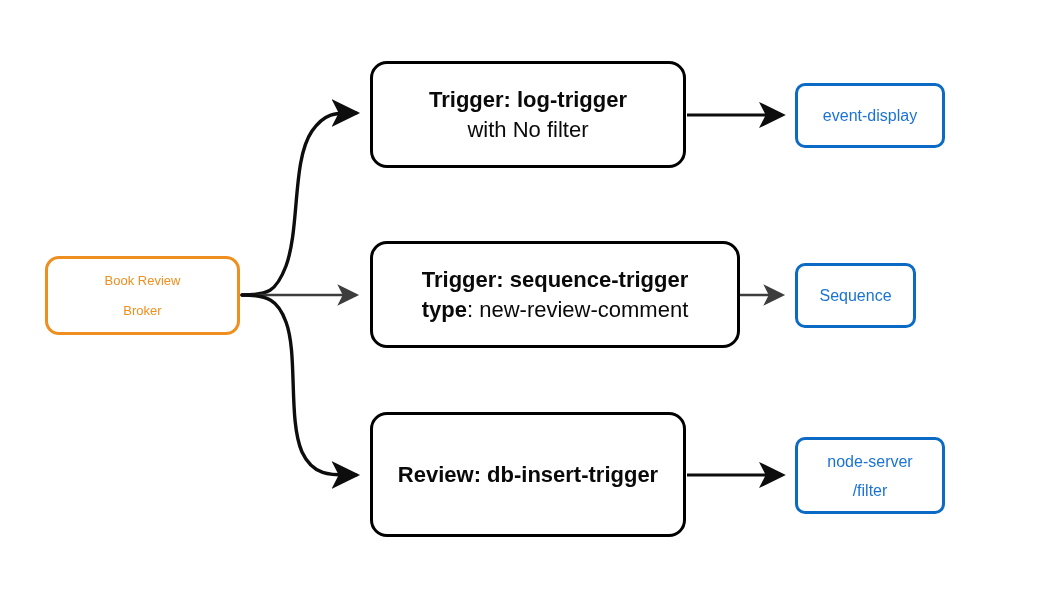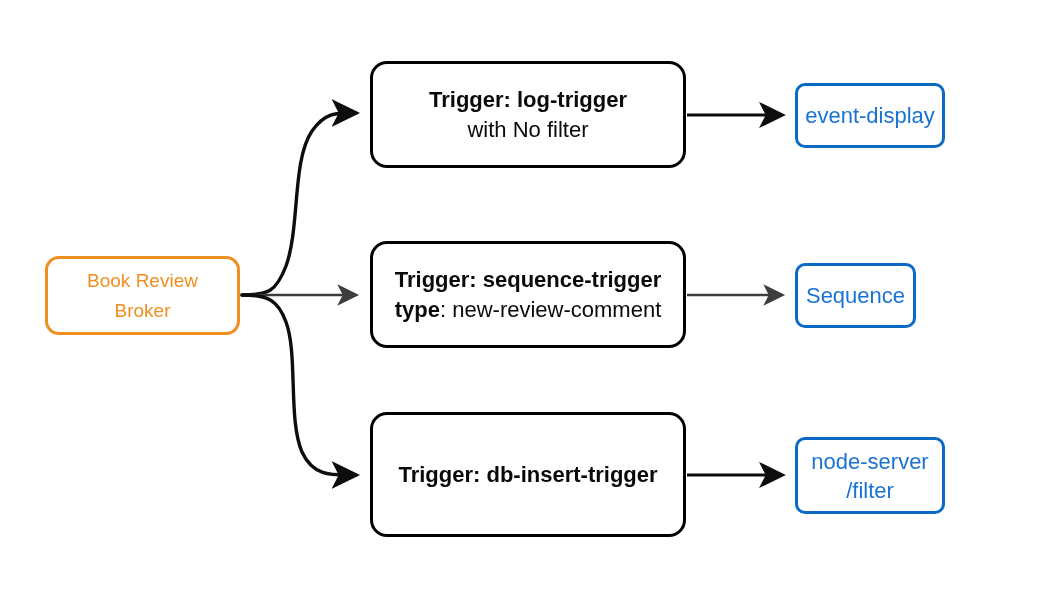--- a/index.html
+++ b/index.html
@@ -33,36 +33,36 @@
     flex-direction: column;
     align-items: center;
     justify-content: center;
     text-align: center;
     z-index: 2;
   }
   .node-broker {
     border: 3px solid #ef8f20;
     border-radius: 14px;
     color: #ef8f20;
-    font-size: 19px;
+    font-size: 13px;
     line-height: 30px;
     font-weight: 400;
   }
   .node-trigger {
     border: 3px solid #000000;
     border-radius: 17px;
     color: #0a0a0a;
     font-size: 22px;
     line-height: 30px;
   }
   .node-service {
     border: 3px solid #0b6bc4;
     border-radius: 10px;
     color: #1a73d4;
-    font-size: 22px;
+    font-size: 16px;
     line-height: 29px;
     font-weight: 400;
   }
   .line-b {
     font-weight: bold;
   }
   .line-r {
     font-weight: 400;
   }
   .tl {
@@ -100,27 +100,27 @@
   <div class="node node-broker" style="left:45px; top:256px; width:195px; height:79px;">
     <span class="tl">Book Review</span>
     <span class="tl">Broker</span>
   </div>
 
   <div class="node node-trigger" style="left:370px; top:61px; width:316px; height:107px;">
     <span class="tl line-b">Trigger: log-trigger</span>
     <span class="tl"><span class="line-b"></span><span class="line-r">with No filter</span></span>
   </div>
 
-  <div class="node node-trigger" style="left:370px; top:241px; width:316px; height:107px;">
+  <div class="node node-trigger" style="left:370px; top:241px; width:370px; height:107px;">
     <span class="tl line-b">Trigger: sequence-trigger</span>
     <span class="tl"><span class="line-b">type</span><span class="line-r">: new-review-comment</span></span>
   </div>
 
   <div class="node node-trigger" style="left:370px; top:412px; width:316px; height:125px;">
-    <span class="tl line-b">Trigger: db-insert-trigger</span>
+    <span class="tl line-b">Review: db-insert-trigger</span>
   </div>
 
   <div class="node node-service" style="left:795px; top:83px; width:150px; height:65px;">
     <span class="tl">event-display</span>
   </div>
 
   <div class="node node-service" style="left:795px; top:263px; width:121px; height:65px;">
     <span class="tl">Sequence</span>
   </div>
 

